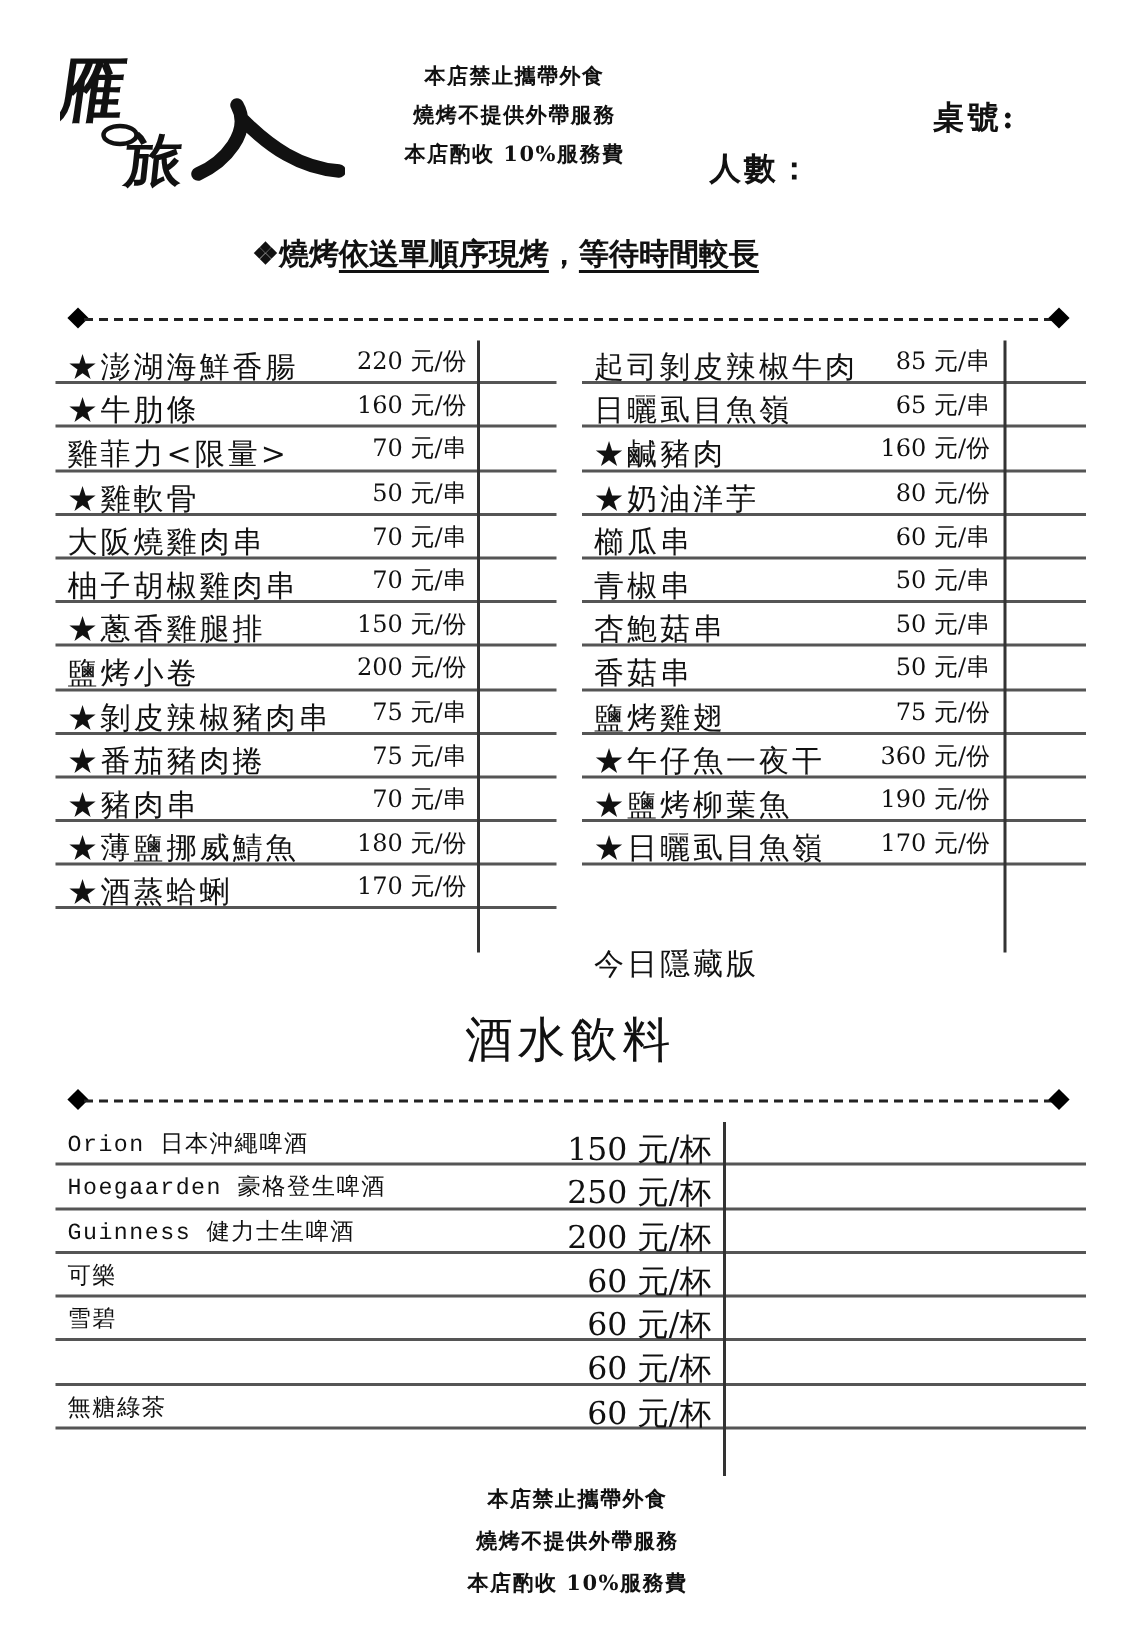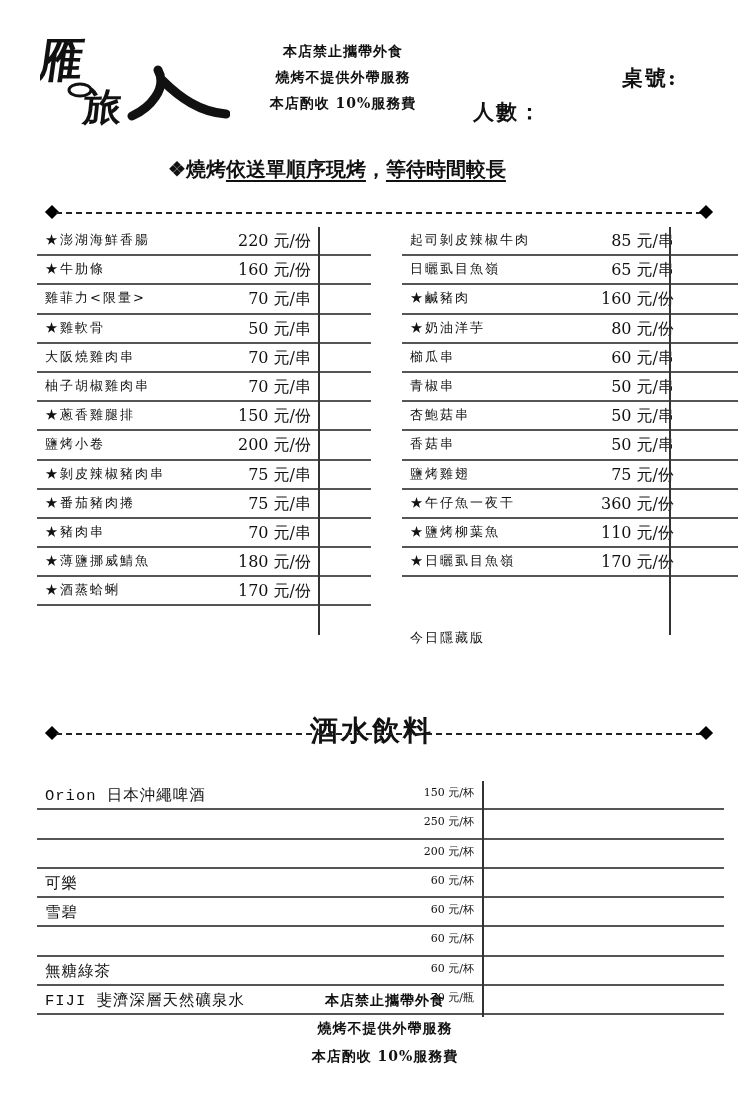--- a/index.html
+++ b/index.html
@@ -35,38 +35,38 @@
       position: absolute; top: 1px; width: 10px; height: 10px; background: #000;
       transform: rotate(45deg);
     }
     .divider .dia.l { left: 1px; }
     .divider .dia.r { right: 1px; }
 
     
     .food-table { left: 37px; top: 227px; width: 690px; height: 408px; }
     .food-col { position: absolute; top: 0; }
     .food-col.left { left: 0; width: 334px; }
-    .food-col.right { left: 365px; width: 336px; }
+    .food-col.right { left: 351px; width: 336px; }
     .row { position: relative; height: 29.2px; border-bottom: 2px solid #555; box-sizing: border-box; }
-    .row .name { position: absolute; left: 8px; top: 4px; font-size: 13px; letter-spacing: 2px; white-space: nowrap; }
+    .row .name { position: absolute; left: 8px; top: 4px; font-size: 20px; letter-spacing: 2px; white-space: nowrap; }
     .row .price { position: absolute; top: 4px; font-size: 16px; white-space: nowrap; }
     .food-col.left .row .price { right: 60px; }
     .food-col.right .row .price { right: 64px; }
     .row.noline { border-bottom: none; margin-top: 48px; }
     .vline { position: absolute; width: 1.5px; background: #333; }
 
     
-    .drinks-title { left: 310px; top: 672px; font-size: 28px; font-weight: bold; letter-spacing: 3px; margin-top: 40px; }
-
-    
-    .drink-table { left: 37px; top: 748px; width: 687px; height: 236px; margin-top: 33px; }
+    .drinks-title { left: 310px; top: 672px; font-size: 32px; font-weight: normal; letter-spacing: 3px; }
+
+    
+    .drink-table { left: 37px; top: 748px; width: 687px; height: 236px; }
     .drow { position: relative; height: 29.3px; border-bottom: 2px solid #555; box-sizing: border-box; width: 687px; }
     .drow:last-child { border-bottom: none; }
     .drow .name { position: absolute; left: 8px; top: 4px; font-size: 15.5px; letter-spacing: 1px; white-space: nowrap; font-family: "Liberation Mono", "DejaVu Sans Mono", monospace; }
-    .drow .price { position: absolute; right: 250px; top: 4px; font-size: 11px; white-space: nowrap; }
+    .drow .price { position: absolute; right: 250px; top: 4px; font-size: 21px; white-space: nowrap; }
 
     
     .footer-block { left: 290px; top: 986px; width: 190px; text-align: center; }
     .footer-line { font-size: 14px; font-weight: bold; line-height: 28px; letter-spacing: 1px; white-space: nowrap; }
   </style>
 </head>
 <body>
 
 <div class="abs logo">
   <svg viewBox="0 0 190 100">
@@ -188,21 +188,21 @@
     <div class="row">
         <span class="name">鹽烤雞翅</span>
         <span class="price">75 元/份</span>
       </div>
     <div class="row">
         <span class="name">★午仔魚一夜干</span>
         <span class="price">360 元/份</span>
       </div>
     <div class="row">
         <span class="name">★鹽烤柳葉魚</span>
-        <span class="price">110 元/份</span>
+        <span class="price">190 元/份</span>
       </div>
     <div class="row">
         <span class="name">★日曬虱目魚嶺</span>
         <span class="price">170 元/份</span>
       </div>
     <div class="row noline">
         <span class="name">今日隱藏版</span>
         <span class="price"></span>
       </div>
   </div>
@@ -218,43 +218,41 @@
   <div class="line"></div>
   <div class="dia r"></div>
 </div>
 
 <div class="abs drink-table">
   <div class="drow">
       <span class="name">Orion 日本沖繩啤酒</span>
       <span class="price">150 元/杯</span>
     </div>
   <div class="drow">
+      <span class="name">Hoegaarden 豪格登生啤酒</span>
       <span class="price">250 元/杯</span>
     </div>
   <div class="drow">
+      <span class="name">Guinness 健力士生啤酒</span>
       <span class="price">200 元/杯</span>
     </div>
   <div class="drow">
       <span class="name">可樂</span>
       <span class="price">60 元/杯</span>
     </div>
   <div class="drow">
       <span class="name">雪碧</span>
       <span class="price">60 元/杯</span>
     </div>
   <div class="drow">
       <span class="price">60 元/杯</span>
     </div>
   <div class="drow">
       <span class="name">無糖綠茶</span>
       <span class="price">60 元/杯</span>
-    </div>
-  <div class="drow">
-      <span class="name">FIJI 斐濟深層天然礦泉水</span>
-      <span class="price">70 元/瓶</span>
     </div>
   <div class="vline" style="left:445px; top:0; height:236px;"></div>
 </div>
 
 <div class="abs footer-block">
   <div class="footer-line">本店禁止攜帶外食</div>
   <div class="footer-line">燒烤不提供外帶服務</div>
   <div class="footer-line">本店酌收 10%服務費</div>
 </div>
 

